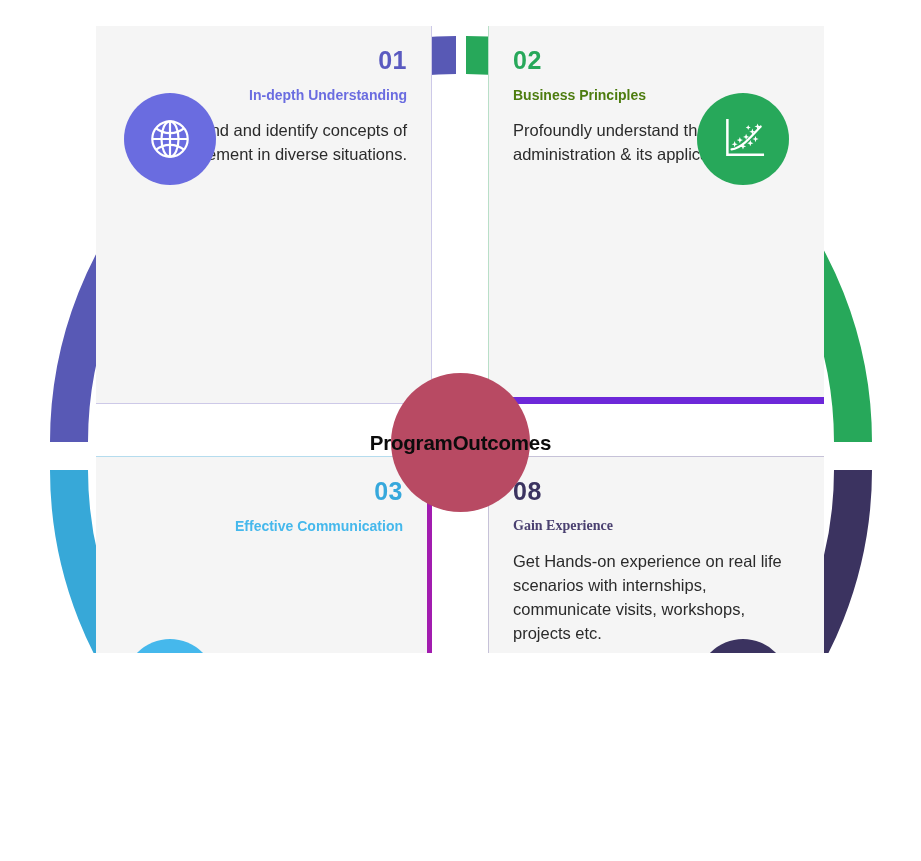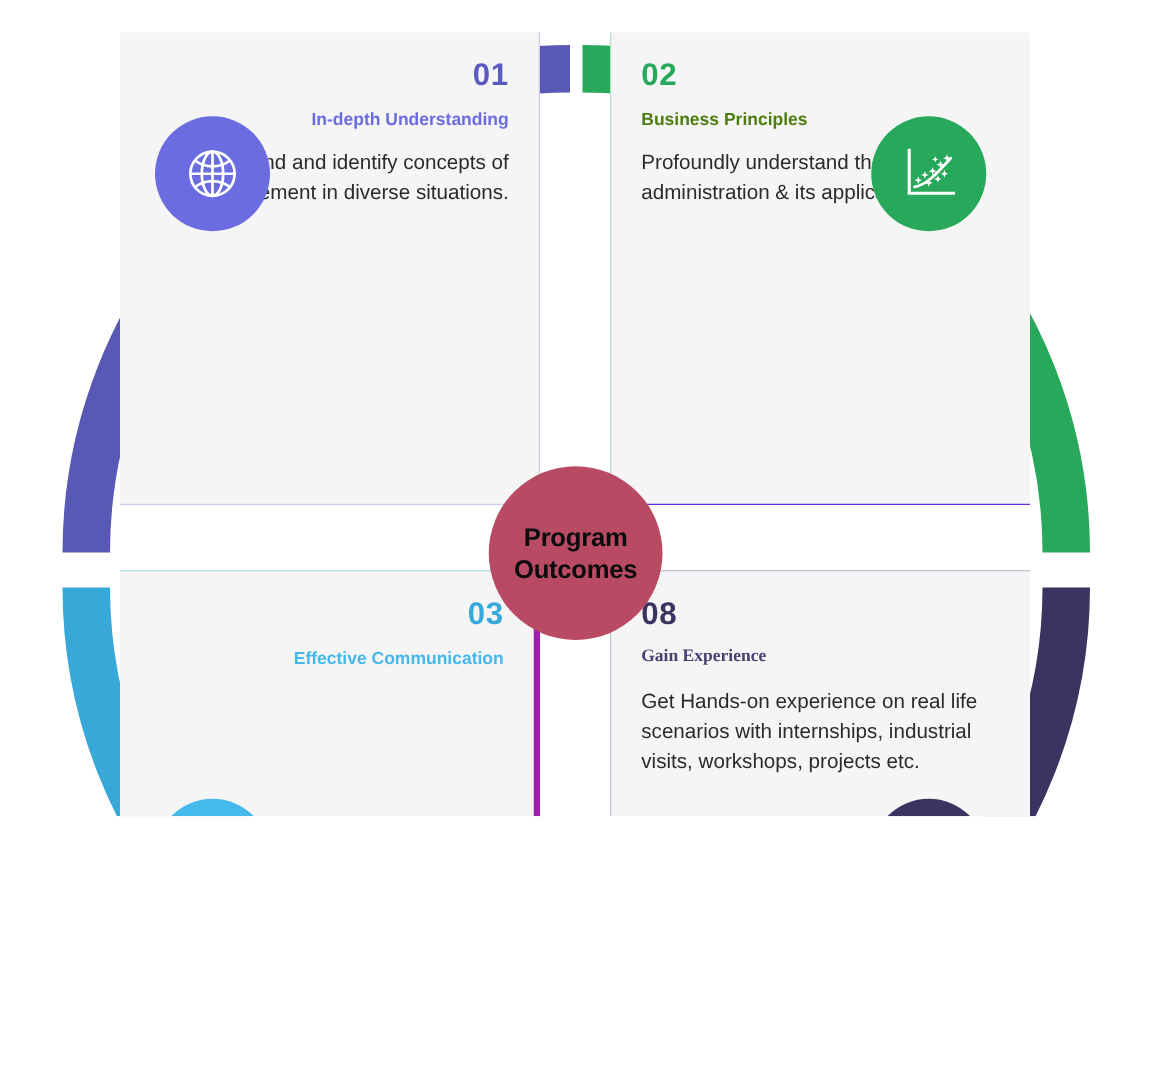--- a/index.html
+++ b/index.html
@@ -84,21 +84,21 @@
   #panel-1 .panel-num   { color: #5a5ac0; }
   #panel-1 .panel-title { color: #6a6ce0; }
 
   
   #panel-2 {
     left: 488px;
     top: 26px;
     width: 336px;
     height: 378px;
     border-left: 1px solid #b9dfc8;
-    border-bottom: 1px solid #6d28d9;
+    border-bottom: 7px solid #6d28d9;
     text-align: left;
   }
   #panel-2 .panel-num   { color: #27a85a; }
   #panel-2 .panel-title { color: #4d7c0f; }
 
   
   #panel-3 {
     left: 96px;
     top: 456px;
     width: 336px;
@@ -128,21 +128,21 @@
     position: absolute;
     left: 391px;
     top: 373px;
     width: 139px;
     height: 139px;
     border-radius: 50%;
     background: #b84a63;
     display: flex;
     align-items: center;
     justify-content: center;
-    flex-direction: column;
+    flex-direction: row;
     z-index: 6;
   }
   #center-hub .hub-line {
     color: #0c0c0c;
     font-size: 20.5px;
     font-weight: bold;
     line-height: 1.22;
     text-align: center;
     letter-spacing: -0.2px;
   }
@@ -204,21 +204,21 @@
     <div class="panel-inner">
       <div class="panel-num">03</div>
       <div class="panel-title">Effective Communication</div>
     </div>
   </div>
 
   <div class="panel" id="panel-4">
     <div class="panel-inner">
       <div class="panel-num">08</div>
       <div class="panel-title">Gain Experience</div>
-      <div class="panel-desc">Get Hands-on experience on real life scenarios with internships, industrial visits, workshops, projects etc.</div>
+      <div class="panel-desc">Get Hands-on experience on real life scenarios with internships, communicate visits, workshops, projects etc.</div>
     </div>
   </div>
 
   <div class="icon-badge" id="badge-1">
     <svg width="50" height="50" viewBox="0 0 48 48">
       <g fill="none" stroke="#ffffff" stroke-width="2.1">
         <circle cx="24" cy="24" r="17"></circle>
         <ellipse cx="24" cy="24" rx="8.2" ry="17"></ellipse>
         <line x1="24" y1="7" x2="24" y2="41"></line>
         <line x1="7" y1="24" x2="41" y2="24"></line>

